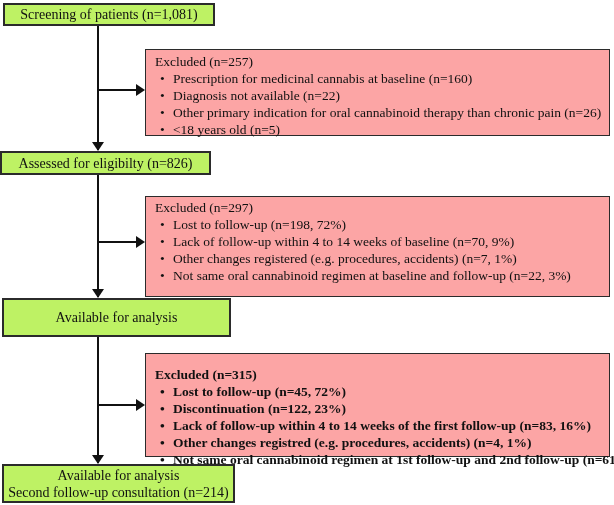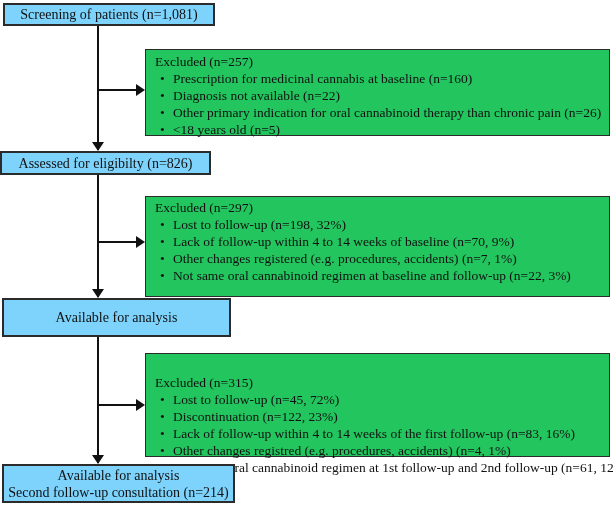--- a/index.html
+++ b/index.html
@@ -6,35 +6,35 @@
   #canvas{
     position:relative;
     width:614px;height:505px;
     background:#ffffff;
     font-family:"Liberation Serif","DejaVu Serif",serif;
     color:#111;
     overflow:hidden;
   }
   .fbox{
     position:absolute;
-    background:#7dd3fc;
+    background:#bef264;
     border:2px solid #2b2b2b;
     box-sizing:border-box;
     display:flex;
     flex-direction:column;
     align-items:center;
     justify-content:center;
     text-align:center;
     font-size:14px;
     line-height:17px;
   }
   .fbox.bold{font-weight:normal;}
   .exbox{
     position:absolute;
-    background:#22c55e;
+    background:#fca5a5;
     border:1.5px solid #2b2b2b;
     box-sizing:border-box;
     font-size:13.5px;
     line-height:17px;
     padding:3px 8px 0 9px;
   }
   .exbox .ex-header{white-space:nowrap;}
   .exbox ul{list-style:none;margin:0;padding:0;}
   .exbox li{display:flex;white-space:nowrap;}
   .exbox .bullet{width:13px;flex:0 0 13px;padding-left:5px;}
@@ -98,21 +98,21 @@
   <div class="vline" style="left:97px;top:175px;height:122px;"></div>
   <div class="arrow-down" style="left:92px;top:289px;"></div>
   <div class="hline" style="left:98px;top:241px;width:40px;"></div>
   <div class="arrow-right" style="left:136px;top:236px;"></div>
 
   <div class="exbox" style="left:145px;top:196px;width:465px;height:101px;padding-top:2px;">
     <div class="ex-header">Excluded (n=297)</div>
     <ul>
       <li>
         <span class="bullet">•</span>
-        <span class="itext">Lost to follow-up (n=198, 32%)</span>
+        <span class="itext">Lost to follow-up (n=198, 72%)</span>
       </li>
       <li>
         <span class="bullet">•</span>
         <span class="itext">Lack of follow-up within 4 to 14 weeks of baseline (n=70, 9%)</span>
       </li>
       <li>
         <span class="bullet">•</span>
         <span class="itext">Other changes registered (e.g. procedures, accidents) (n=7, 1%)</span>
       </li>
       <li>
@@ -124,21 +124,21 @@
 
   <div class="fbox bold" style="left:2px;top:298px;width:229px;height:39px;">
     <span>Available for analysis</span>
   </div>
 
   <div class="vline" style="left:97px;top:337px;height:126px;"></div>
   <div class="arrow-down" style="left:92px;top:455px;"></div>
   <div class="hline" style="left:98px;top:404px;width:40px;"></div>
   <div class="arrow-right" style="left:136px;top:399px;"></div>
 
-  <div class="exbox" style="left:145px;top:353px;width:465px;height:104px;padding-top:20px;">
+  <div class="exbox" style="left:145px;top:353px;width:465px;height:104px;padding-top:12px;font-weight:bold;">
     <div class="ex-header">Excluded (n=315)</div>
     <ul>
       <li>
         <span class="bullet">•</span>
         <span class="itext">Lost to follow-up (n=45, 72%)</span>
       </li>
       <li>
         <span class="bullet">•</span>
         <span class="itext">Discontinuation (n=122, 23%)</span>
       </li>

